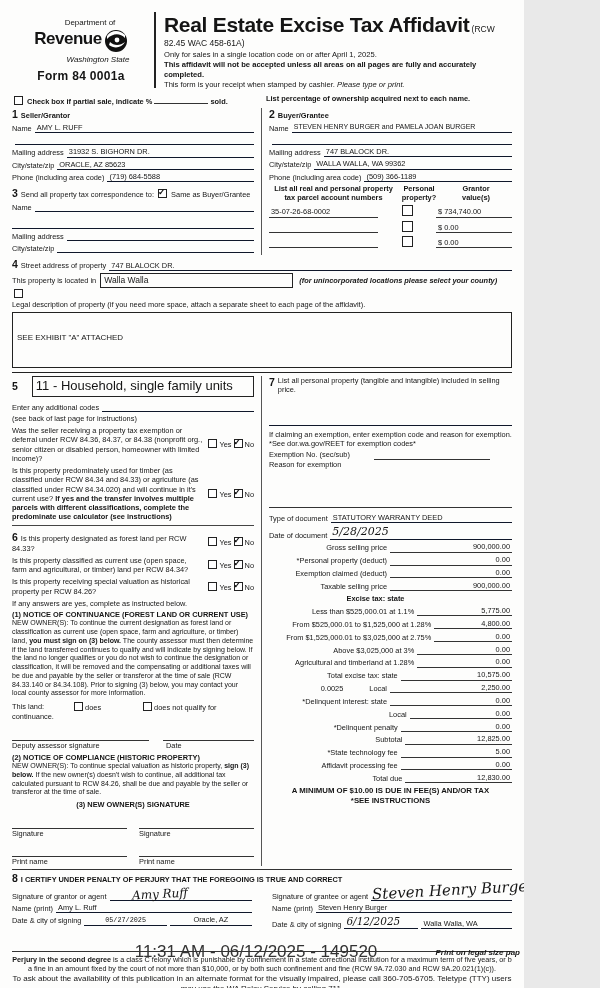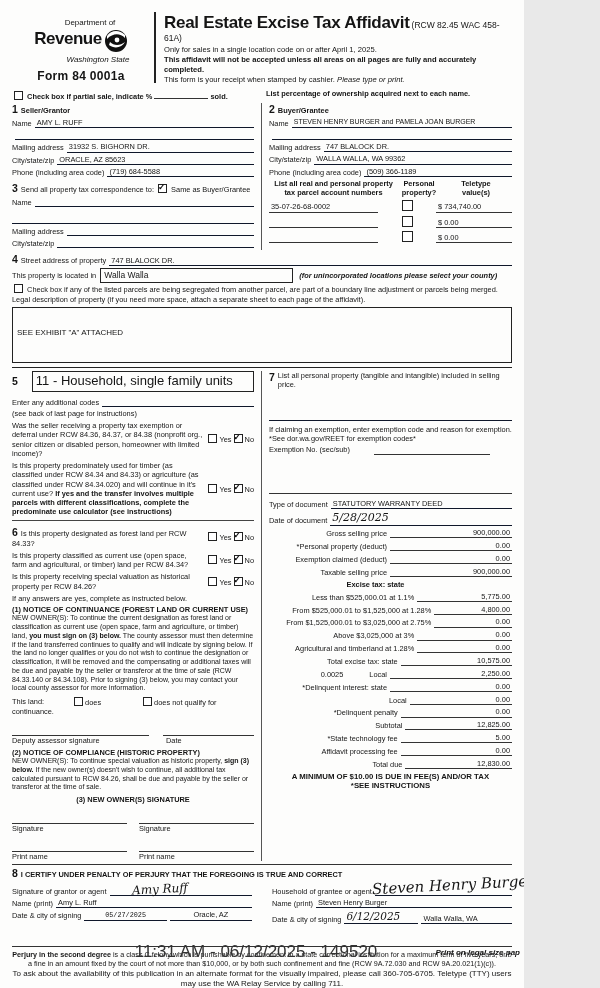--- a/index.html
+++ b/index.html
@@ -11,21 +11,21 @@
   
   .hdr{display:flex;align-items:stretch;margin-bottom:4px;}
   .hdr-left{width:138px;text-align:center;padding-top:8px;}
   .dept1{font-size:8px;margin-left:18px;}
   .dept2{font-size:17px;font-weight:bold;letter-spacing:-.5px;display:inline-block;}
   .dept3{font-size:8px;font-style:italic;margin-left:34px;}
   .formno{font-size:12px;font-weight:bold;margin-top:4px;letter-spacing:.3px;}
   .logo{display:inline-block;vertical-align:middle;margin-left:2px;}
   .hdr-div{width:2px;background:#222;margin:2px 8px 2px 4px;}
   .hdr-right{flex:1;padding-top:2px;}
-  .title{font-size:17px;font-weight:bold;letter-spacing:-.3px;}
+  .title{font-size:21px;font-weight:bold;letter-spacing:-.3px;}
   .title-rcw{font-size:8.5px;font-weight:normal;}
   .note{font-size:7.6px;margin-top:1px;}
   
   .row{display:flex;align-items:flex-end;margin:2px 0;}
   .fill{flex:1;border-bottom:1px solid #0f172a;min-height:9px;margin-left:3px;padding:0 2px;white-space:nowrap;}
   .seg{border-bottom:1px solid #333;display:inline-block;min-height:9px;padding:0 3px;}
   .cb{display:inline-block;width:7px;height:7px;border:1px solid #222;position:relative;vertical-align:-1px;margin:0 2px;background:#fff;flex:none;}
   .cb.on::after{content:"✓";position:absolute;left:-1px;top:-3px;font-size:9px;font-weight:bold;color:#111;}
   .yn{white-space:nowrap;margin-left:4px;}
   .secnum{font-size:10.5px;font-weight:bold;margin-right:3px;}
@@ -181,21 +181,21 @@
           <span class="fill">(509) 366-1189</span>
         </div>
 
       <div class="ptab-h">
         <div style="flex:1;">List all real and personal property tax parcel account numbers</div>
         <div class="pbox">
             <div>Personal</div>
             <div>property?</div>
           </div>
         <div style="width:72px;">
-            <div>Teletype</div>
+            <div>Grantor</div>
             <div>value(s)</div>
           </div>
       </div>
       <div class="ptab-r">
         <span class="pnum">35-07-26-68-0002</span>
         <span class="pbox"><span class="cb" style="width:9px;height:9px;"></span></span>
         <span class="pval">$ 734,740.00</span>
       </div>
       <div class="ptab-r">
         <span class="pnum"></span>
@@ -215,21 +215,20 @@
       <span><span class="secnum">4</span><span>Street address of property</span></span>
       <span class="fill">747 BLALOCK DR.</span>
     </div>
     <div style="display:flex;align-items:center;margin:1px 0;">
       <span>This property is located in</span>
       <span class="locbox" style="margin-left:4px;">Walla Walla</span>
       <span class="it b" style="margin-left:6px;">(for unincorporated locations please select your county)</span>
     </div>
     <div style="margin:1px 0;">
       <span class="cb"></span>
-      <span>Check box if any of the listed parcels are being segregated from another parcel, are part of a boundary line adjustment or parcels being merged.</span>
     </div>
     <div>Legal description of property (if you need more space, attach a separate sheet to each page of the affidavit).</div>
     <div class="legalbox">SEE EXHIBIT "A" ATTACHED</div>
   </div>
 
   <div class="twocol sec57">
     <div class="colL">
       <div style="display:flex;align-items:center;">
         <span class="secnum" style="margin-right:14px;">5</span>
         <span class="codebox">11 - Household, single family units</span>
@@ -307,20 +306,21 @@
         <p style="margin:0;">List all personal property (tangible and intangible) included in selling price.</p>
       </div>
       <div class="row" style="margin-top:22px;">
           <span class="fill" style="margin-left:0;"></span>
         </div>
       <p style="margin:4px 0 1px 0;">If claiming an exemption, enter exemption code and reason for exemption. *See dor.wa.gov/REET for exemption codes*</p>
       <div style="display:flex;align-items:flex-end;">
         <span>Exemption No. (sec/sub)</span>
         <span class="seg" style="width:110px;margin-left:24px;"></span>
       </div>
+      <div>Reason for exemption</div>
       <div style="height:26px;"></div>
 
       <div class="taxblock">
         <div class="row">
             <span>Type of document</span>
             <span class="fill">STATUTORY WARRANTY DEED</span>
           </div>
         <div class="row">
             <span>Date of document</span>
             <span class="fill hw" style="font-size:11px;">5/28/2025</span>
@@ -424,21 +424,21 @@
           </div>
         <div class="row">
             <span>Date &amp; city of signing</span>
           <span class="fill" style="text-align:center;font-family:'Liberation Mono',monospace;font-size:6.8px;">05/27/2025</span>
           <span class="fill" style="text-align:center;">Oracle, AZ</span>
         </div>
       </div>
       <div class="s8col r">
         <div class="sig" style="left:110px;top:-4px;font-size:15px;">Steven Henry Burger</div>
         <div class="row" style="margin-top:6px;">
-            <span>Household of grantee or agent</span>
+            <span>Signature of grantee or agent</span>
             <span class="fill"></span>
           </div>
         <div class="row">
             <span>Name (print)</span>
             <span class="fill">Steven Henry Burger</span>
           </div>
         <div class="row">
             <span>Date &amp; city of signing</span>
           <span class="fill hw" style="font-size:10.5px;max-width:70px;">6/12/2025</span>
           <span class="fill">Walla Walla, WA</span>

